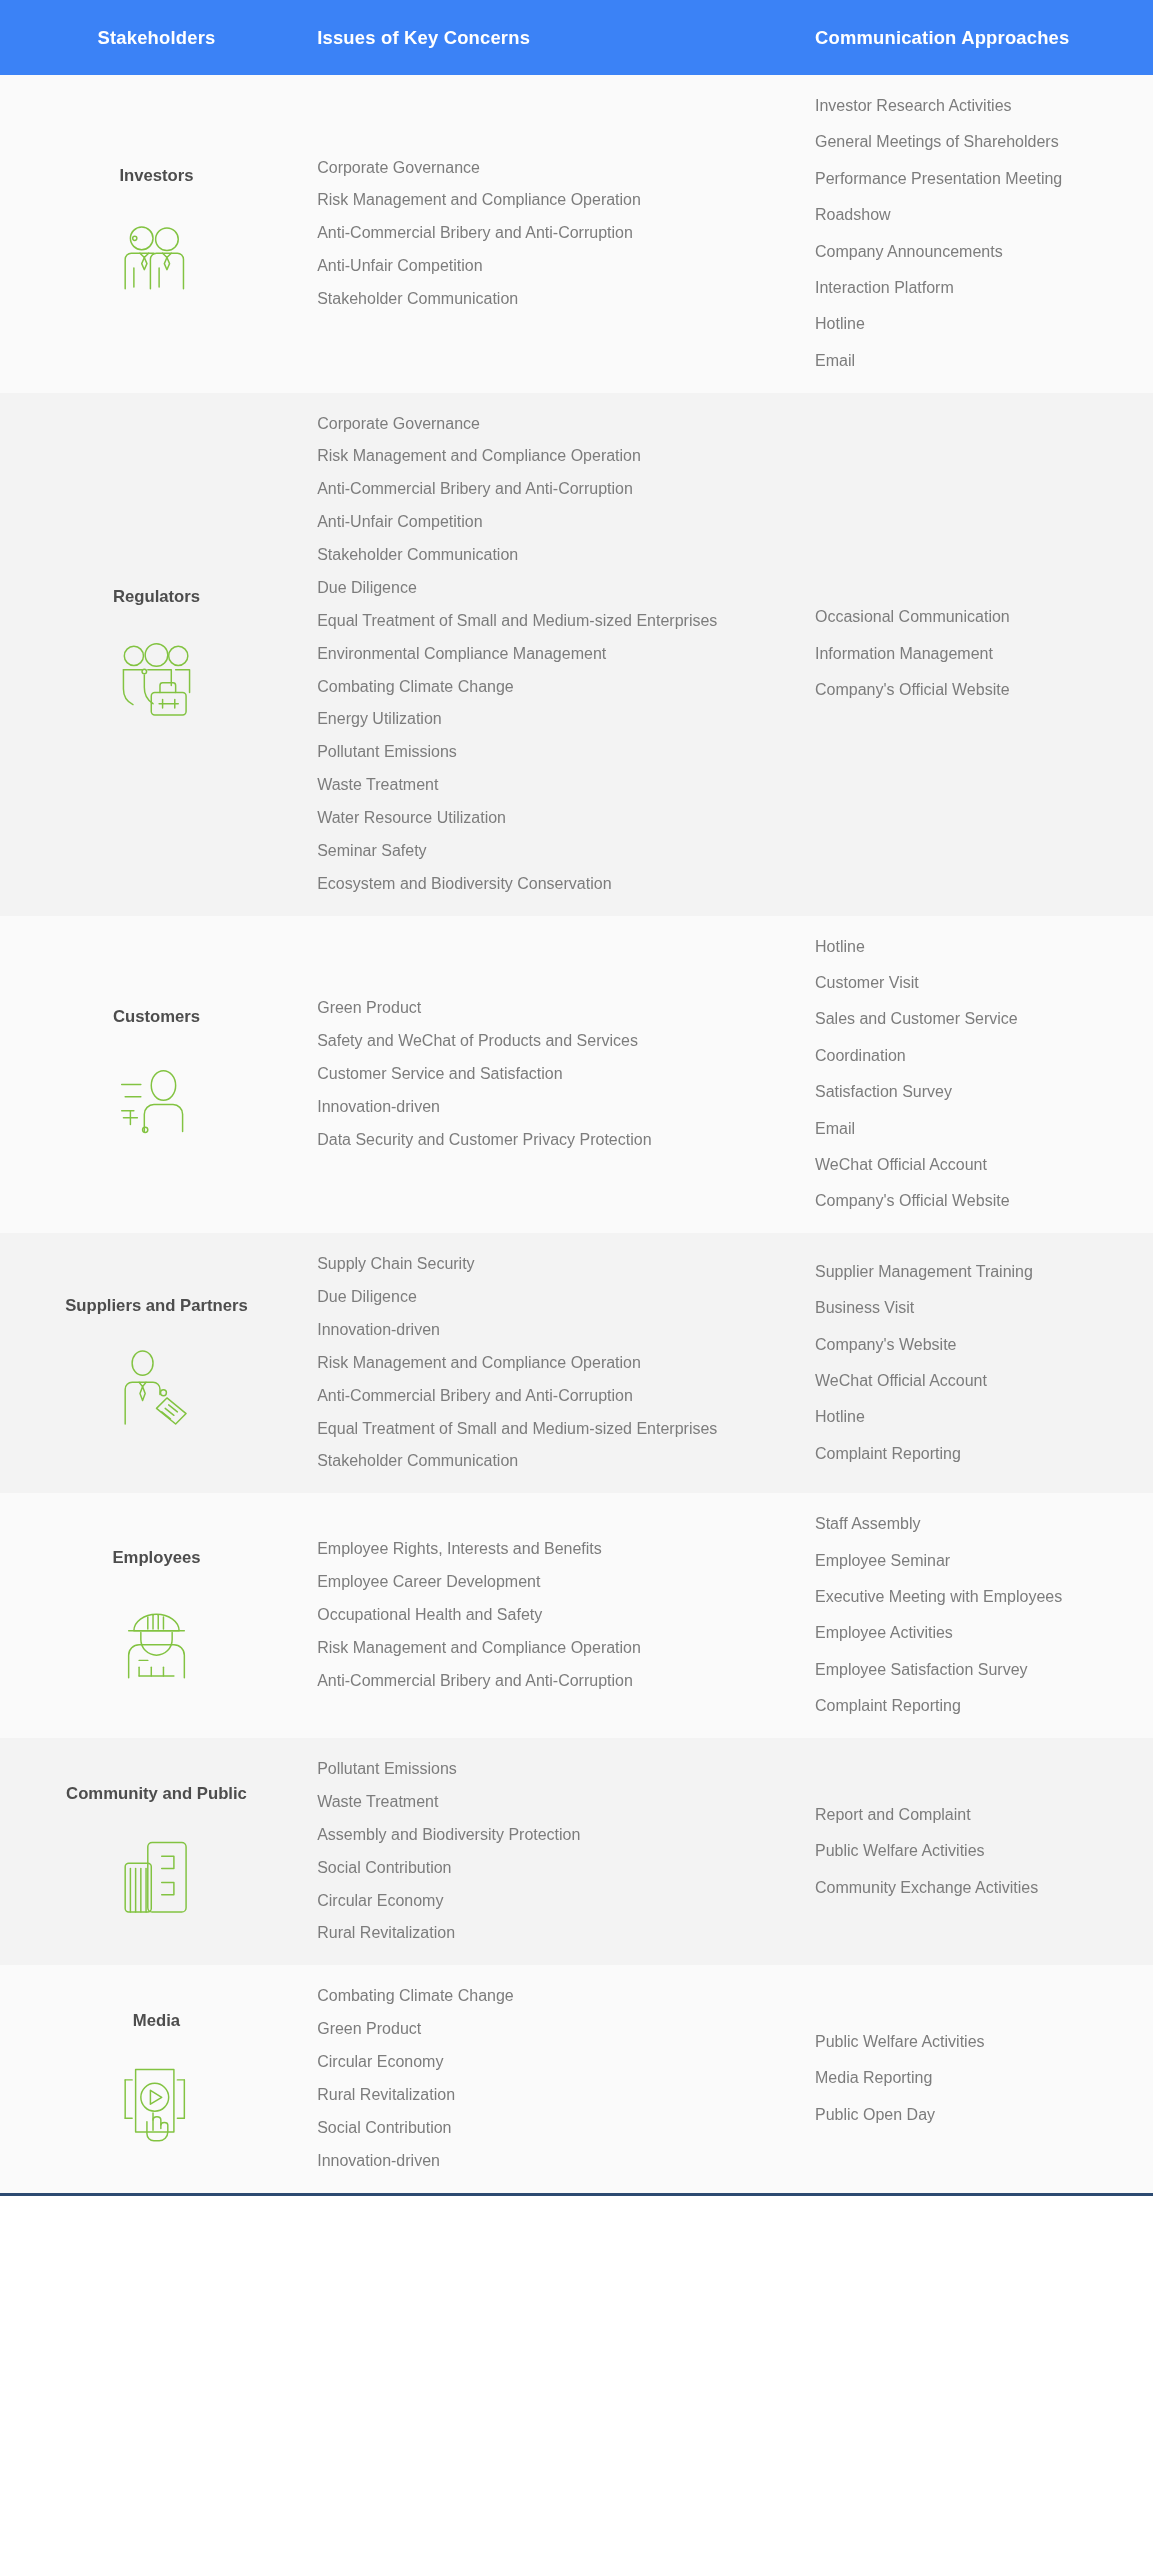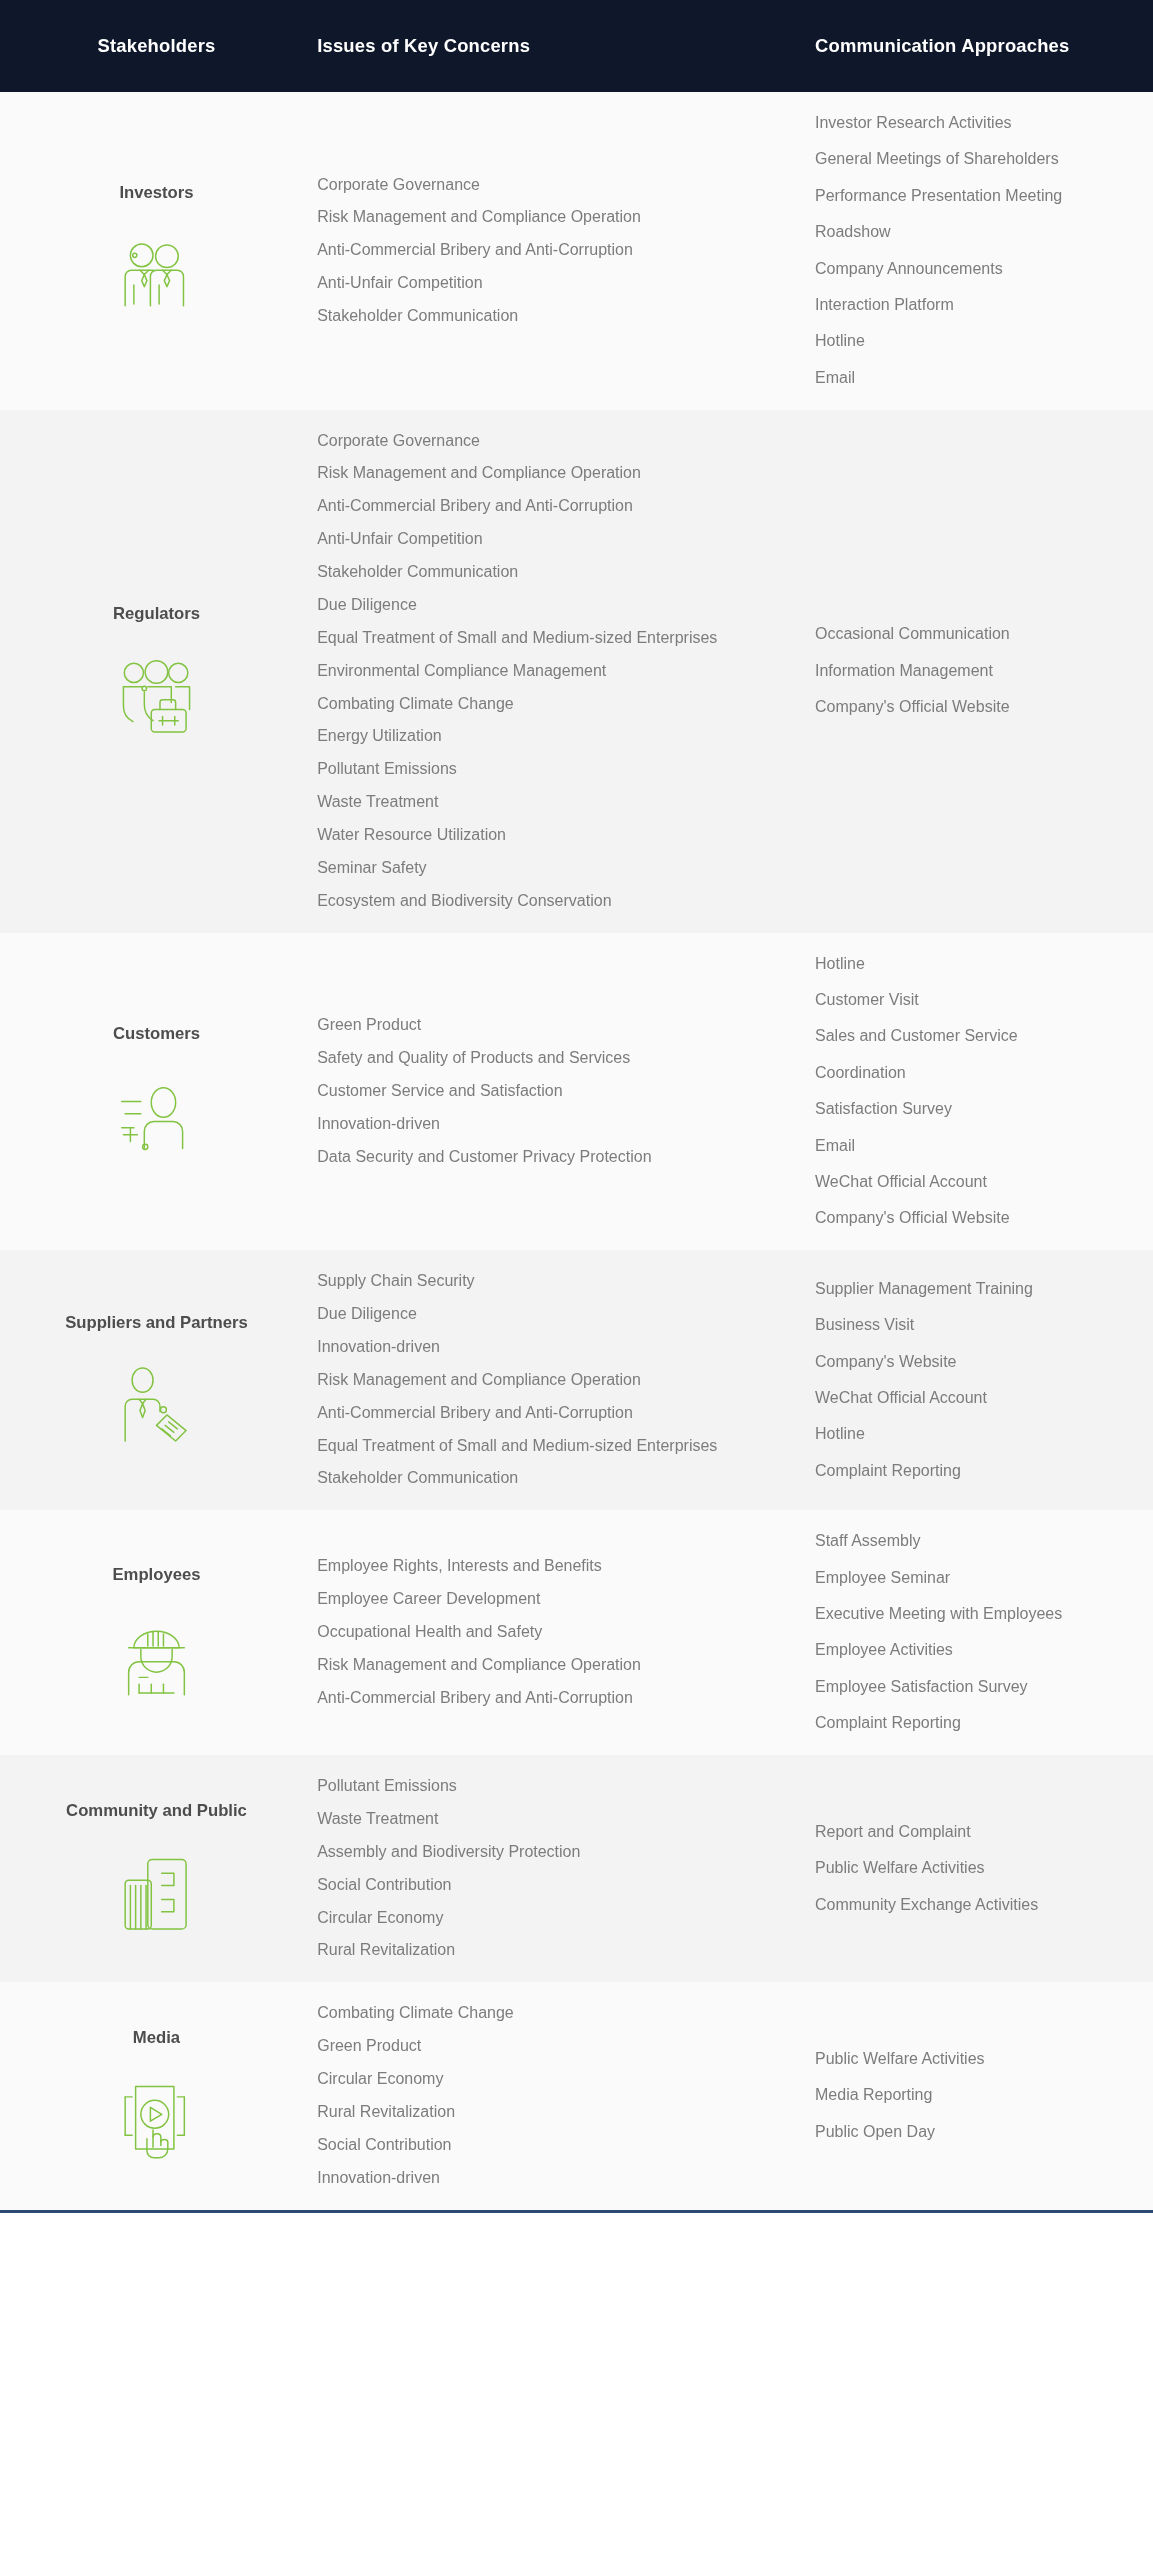--- a/index.html
+++ b/index.html
@@ -11,22 +11,22 @@
   body { width: 1153px; }
 
   .table {
     width: 1153px;
     border-bottom: 3.3px solid #2c4a71;
   }
 
   
   .thead {
     display: flex;
-    background: #0f172a;
-    height: 92px;
+    background: #3b82f6;
+    height: 75px;
     align-items: center;
   }
   .th {
     color: #ffffff;
     font-size: 18.4px;
     font-weight: bold;
     letter-spacing: 0.2px;
   }
   .col-a { width: 313px; display: flex; justify-content: center; }
   .col-b { width: 464px; padding-left: 4.2px; }
@@ -192,21 +192,21 @@
               <path d="M12 72h16"></path>
               <path d="M20 64v16"></path>
               <ellipse cx="58" cy="35" rx="14" ry="17"></ellipse>
               <path d="M36 88V68a11 11 0 0 1 11-11h22a11 11 0 0 1 11 11v20"></path>
               <circle cx="37" cy="86" r="3"></circle>
             </svg>
           </span>
         </div>
         <div class="cell-issues">
           <div class="item">Green Product</div>
-          <div class="item">Safety and Quality of Products and Services</div>
+          <div class="item">Safety and WeChat of Products and Services</div>
           <div class="item">Customer Service and Satisfaction</div>
           <div class="item">Innovation-driven</div>
           <div class="item">Data Security and Customer Privacy Protection</div>
         </div>
         <div class="cell-appr">
           <div class="item">Hotline</div>
           <div class="item">Customer Visit</div>
           <div class="item">Sales and Customer Service</div>
           <div class="item">Coordination</div>
           <div class="item">Satisfaction Survey</div>

